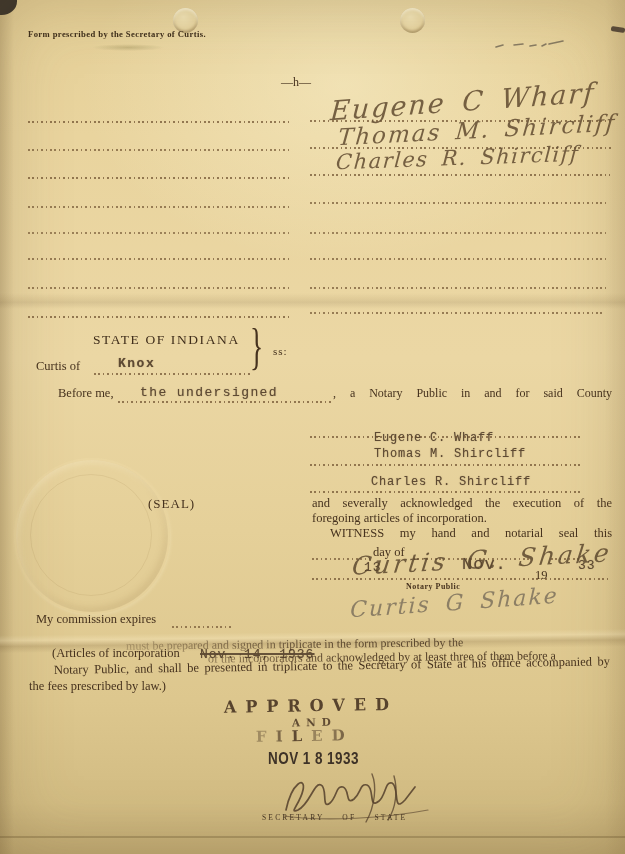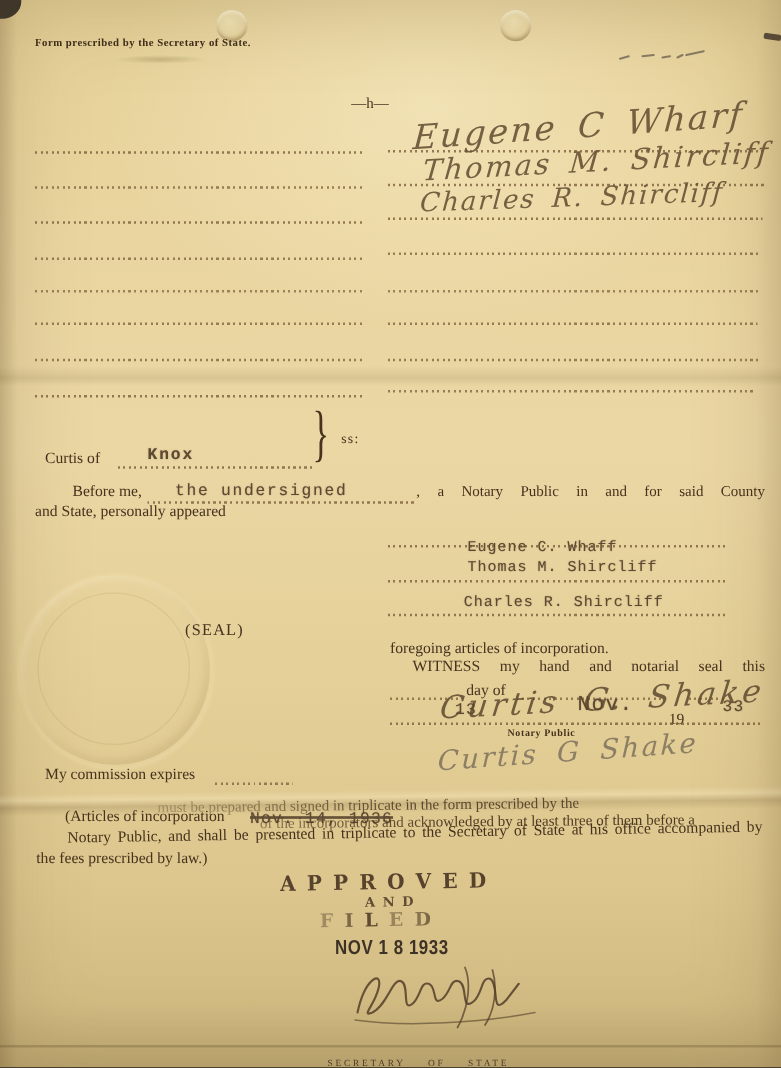--- a/index.html
+++ b/index.html
@@ -55,21 +55,21 @@
 
   <div class="abs corner-shadow"></div>
   <div class="abs hole" style="left:173px;top:8px;"></div>
   <div class="abs hole" style="left:400px;top:8px;"></div>
   <div class="abs edge-dash"></div>
   <div class="abs smudge"></div>
   <svg class="abs" style="left:492px;top:38px;" width="76" height="14">
     <path d="M4 9 l7 -2 M22 7 l9 -1 M38 8 l6 -1 M50 8 l4 -2 M57 6 l14 -3" stroke="rgba(110,100,82,.8)" stroke-width="1.6" fill="none" stroke-linecap="round"></path>
   </svg>
 
-  <div class="abs print" style="left:28px;top:29px;font-size:8.6px;font-weight:bold;letter-spacing:.4px;color:#3c2c1a;">Form prescribed by the Secretary of State.</div>
+  <div class="abs print" style="left:28px;top:29px;font-size:8.6px;font-weight:bold;letter-spacing:.4px;color:#3c2c1a;">Form prescribed by the Secretary of Curtis.</div>
   <div class="abs print" style="left:281px;top:75px;font-size:12px;">—h—</div>
 
   <div class="abs dotline" style="left:28px;top:121px;width:262px;opacity:.85;"></div>
   <div class="abs dotline" style="left:28px;top:149px;width:262px;opacity:.8;"></div>
   <div class="abs dotline" style="left:28px;top:177px;width:262px;opacity:.85;"></div>
   <div class="abs dotline" style="left:28px;top:206px;width:262px;opacity:.8;"></div>
   <div class="abs dotline" style="left:28px;top:232px;width:262px;opacity:.75;"></div>
   <div class="abs dotline" style="left:28px;top:258px;width:262px;opacity:.8;"></div>
   <div class="abs dotline" style="left:28px;top:287px;width:262px;opacity:.8;"></div>
   <div class="abs dotline" style="left:28px;top:316px;width:262px;opacity:.85;"></div>
@@ -84,44 +84,45 @@
   <div class="abs dotline" style="left:310px;top:312px;width:294px;opacity:.8;"></div>
 
   <div class="abs script" style="left:330px;top:86px;font-size:27px;letter-spacing:2px;word-spacing:6px;transform:rotate(-4deg) skewX(-8deg);">Eugene C Wharf</div>
   <div class="abs script" style="left:338px;top:117px;font-size:23px;letter-spacing:2px;word-spacing:5px;transform:rotate(-3deg) skewX(-8deg);">Thomas M. Shircliff</div>
   <div class="abs script" style="left:336px;top:146px;font-size:21px;letter-spacing:1.5px;word-spacing:5px;transform:rotate(-2deg) skewX(-6deg);">Charles R. Shircliff</div>
 
   <div class="abs crease1"></div>
   <div class="abs crease2"></div>
   <div class="abs bottomline"></div>
 
+  <div class="abs print" style="left:93px;top:332px;font-size:13.5px;letter-spacing:1.6px;color:#3f2d1a;">STATE OF INDIANA</div>
   <div class="abs print" style="left:250px;top:322px;font-size:50px;font-weight:normal;transform:scaleX(.55);transform-origin:left top;line-height:48px;">}</div>
   <div class="abs print" style="left:273px;top:345px;font-size:11px;letter-spacing:1px;">ss:</div>
 
   <div class="abs print" style="left:36px;top:359px;font-size:12.5px;">Curtis of</div>
   <div class="abs dotline" style="left:94px;top:373px;width:156px;opacity:.85;"></div>
   <div class="abs typed" style="left:118px;top:356px;font-size:13px;font-weight:bold;letter-spacing:1.5px;">Knox</div>
 
   <div class="abs print" style="left:58px;top:386px;font-size:12.5px;">Before me,</div>
   <div class="abs dotline" style="left:118px;top:401px;width:214px;opacity:.85;"></div>
   <div class="abs typed" style="left:140px;top:385px;font-size:13px;letter-spacing:1.4px;">the undersigned</div>
   <div class="abs print justify" style="left:333px;top:386px;width:279px;font-size:12px;">, a Notary Public in and for said County</div>
-  <div class="abs print" style="left:28px;top:402px;font-size:12.5px;">and State, personally appeared</div>
 
   <div class="abs typed" style="left:374px;top:419px;font-size:12px;letter-spacing:.8px;margin-top:12px;">Eugene C. Whaff</div>
   <div class="abs dotline" style="left:310px;top:436px;width:270px;opacity:.85;"></div>
   <div class="abs typed" style="left:374px;top:447px;font-size:12px;letter-spacing:.8px;">Thomas M. Shircliff</div>
   <div class="abs dotline" style="left:310px;top:464px;width:272px;opacity:.85;"></div>
   <div class="abs typed" style="left:371px;top:475px;font-size:12px;letter-spacing:.8px;">Charles R. Shircliff</div>
   <div class="abs dotline" style="left:310px;top:491px;width:270px;opacity:.85;"></div>
 
   <div class="abs seal-emboss"></div>
   <div class="abs seal-emboss-inner"></div>
   <div class="abs print" style="left:148px;top:496px;font-size:13px;letter-spacing:1px;">(SEAL)</div>
 
+  <div class="abs print justify" style="left:312px;top:496px;width:300px;font-size:12.5px;">and severally acknowledged the execution of the</div>
   <div class="abs print justify" style="left:330px;top:526px;width:282px;font-size:12.5px;">WITNESS my hand and notarial seal this</div>
   <div class="abs print" style="left:312px;top:511px;font-size:12.5px;">foregoing articles of incorporation.</div>
 
   <div class="abs dotline" style="left:312px;top:558px;width:58px;opacity:.8;"></div>
   <div class="abs print" style="left:373px;top:545px;font-size:12.5px;">day of</div>
   <div class="abs dotline" style="left:413px;top:558px;width:119px;opacity:.8;"></div>
   <div class="abs print" style="left:535px;top:545px;font-size:12.5px;margin-top:23px;">19</div>
   <div class="abs dotline" style="left:551px;top:558px;width:29px;opacity:.8;"></div>
 
   <div class="abs typed" style="left:364px;top:560px;font-size:13px;letter-spacing:1px;">13</div>
@@ -146,16 +147,16 @@
   <div class="abs stamp" style="left:224px;top:696px;font-size:16px;letter-spacing:9px;transform:rotate(-1deg) scaleY(1.05);opacity:.92;">APPROVED</div>
   <div class="abs stamp" style="left:292px;top:716px;font-size:10.5px;letter-spacing:6px;transform:rotate(-1deg);opacity:.85;">AND</div>
   <div class="abs stamp stamp-faded" style="left:256px;top:727px;font-size:15px;letter-spacing:9px;transform:rotate(-1deg);">FILED</div>
   <div class="abs" style="left:268px;top:749px;font-size:15px;font-weight:bold;font-family:'Liberation Sans','DejaVu Sans',sans-serif;color:#3e3227;letter-spacing:.5px;transform:scaleX(.9) scaleY(1.08);transform-origin:left top;">NOV 1 8 1933</div>
 
   <svg class="abs" style="left:276px;top:770px;" width="160" height="54" viewBox="0 0 160 54">
     <path d="M10 40 C 16 12, 30 6, 27 20 C 24 34, 12 44, 22 40 C 34 34, 38 12, 45 15 C 52 18, 45 40, 54 33 C 61 27, 60 15, 67 17 C 74 19, 69 36, 78 29 C 85 23, 84 13, 91 15 C 99 18, 92 40, 103 31 C 110 25, 109 11, 116 13 C 124 17, 116 44, 129 30 L 139 17" stroke="rgba(84,64,44,.85)" stroke-width="1.7" fill="none" stroke-linecap="round"></path>
     <path d="M96 4 C 101 16, 99 36, 90 52 M118 6 C 122 20, 120 38, 112 50" stroke="rgba(84,64,44,.75)" stroke-width="1.4" fill="none" stroke-linecap="round"></path>
     <path d="M8 46 C 50 52, 110 48, 152 40" stroke="rgba(84,64,44,.6)" stroke-width="1.2" fill="none" stroke-linecap="round"></path>
   </svg>
-  <div class="abs" style="left:262px;top:813px;font-size:7.5px;letter-spacing:2.2px;word-spacing:14px;color:#453524;font-family:'Liberation Serif',serif;margin-top:33px;">SECRETARY OF STATE</div>
+  <div class="abs" style="left:262px;top:813px;font-size:7.5px;letter-spacing:2.2px;word-spacing:14px;color:#453524;font-family:'Liberation Serif',serif;">SECRETARY OF STATE</div>
 
   <div class="abs vignette"></div>
 </div>
 
 </body></html>

